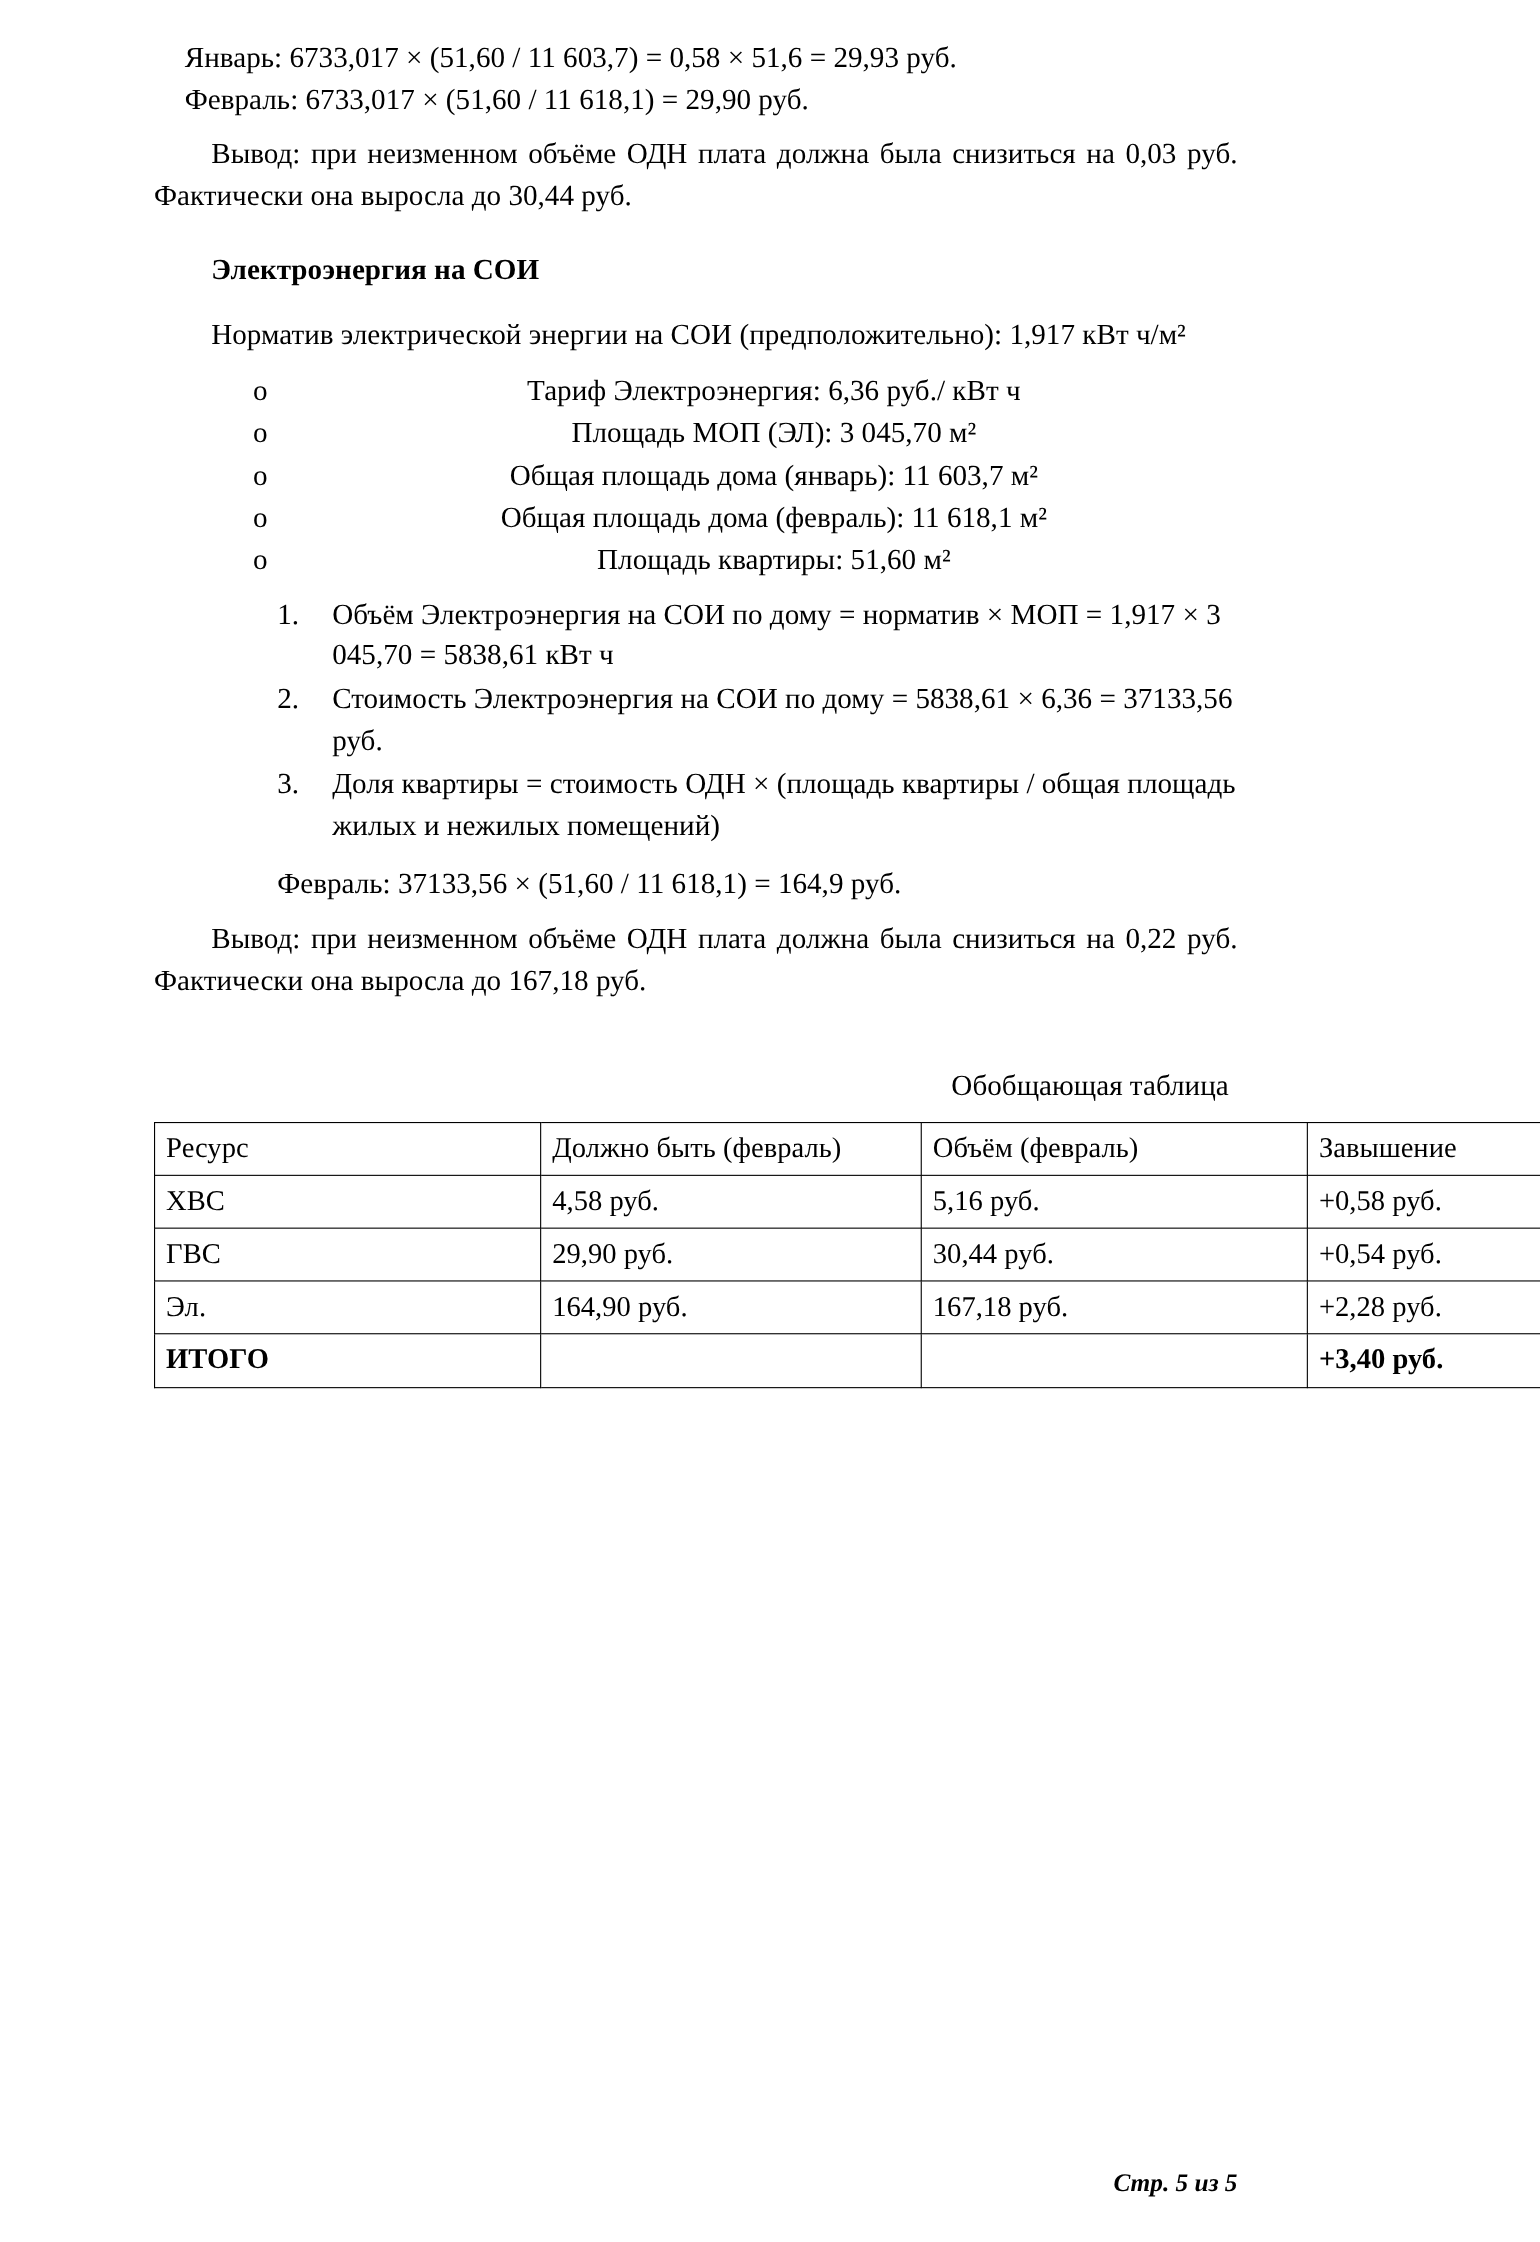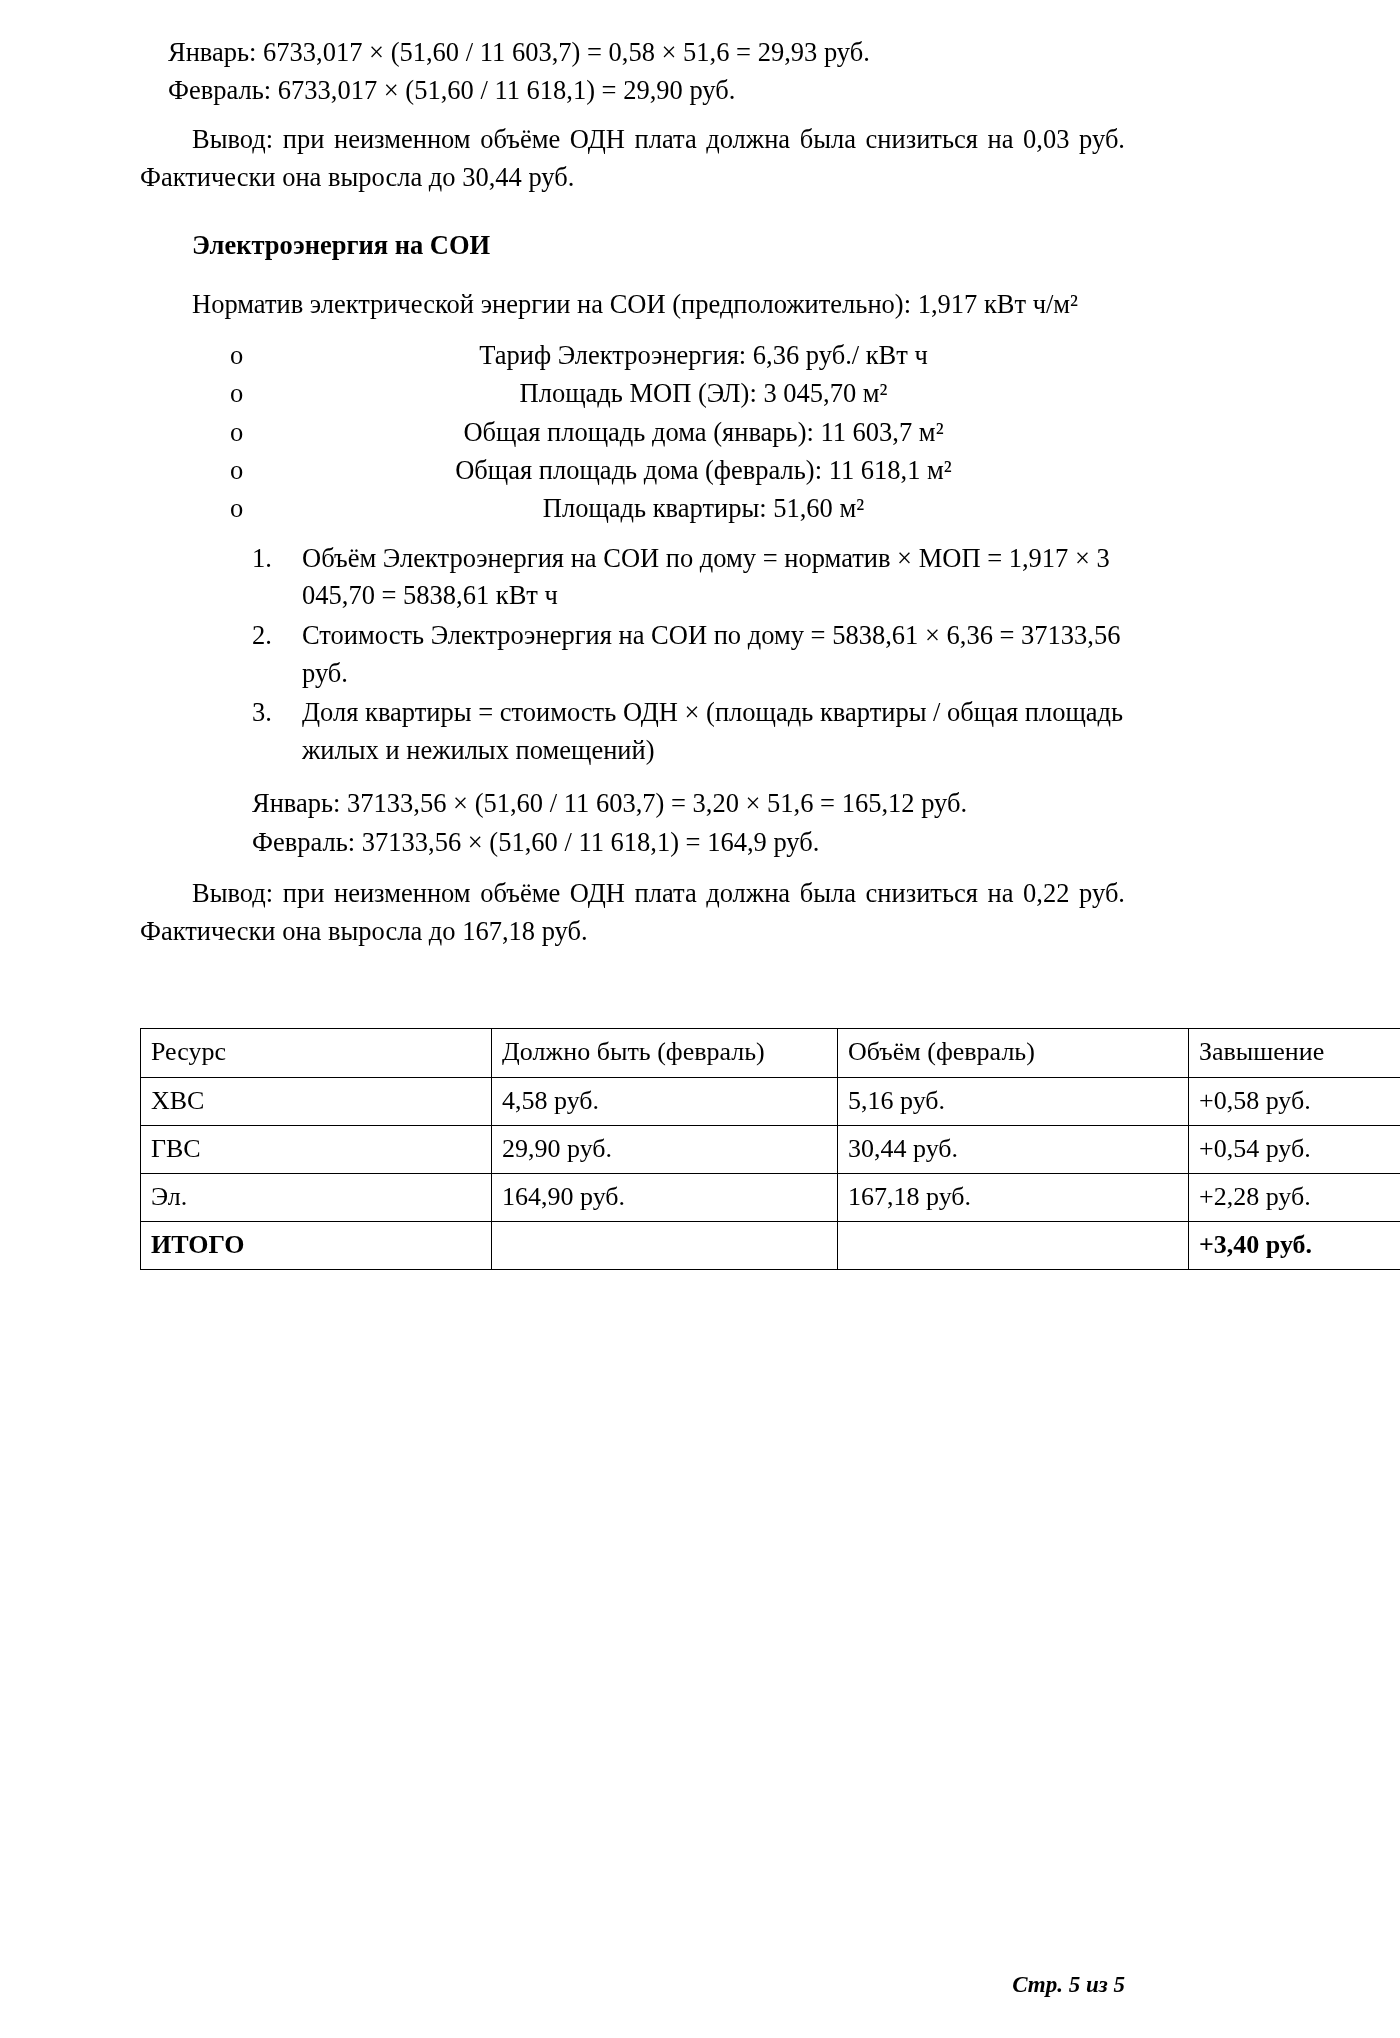--- a/index.html
+++ b/index.html
@@ -167,30 +167,30 @@
   <div class="spacer-sm"></div>
 
   <ol class="num-list">
     <li>Объём Электроэнергия на СОИ по дому = норматив × МОП = 1,917 × 3 045,70 = 5838,61 кВт ч</li>
     <li>Стоимость Электроэнергия на СОИ по дому = 5838,61 × 6,36 = 37133,56 руб.</li>
     <li>Доля квартиры = стоимость ОДН × (площадь квартиры / общая площадь жилых и нежилых помещений)</li>
   </ol>
 
   <div class="spacer-sm"></div>
 
-  <p class="calc-line">Январь: 37133,56 × (51,60 / 11 603,7) = 3,20 × 51,6 = 165,12 руб.</p>
   <p class="calc-line">Февраль: 37133,56 × (51,60 / 11 618,1) = 164,9 руб.</p>
 
   <div class="spacer-sm"></div>
 
   <p class="para">Вывод: при неизменном объёме ОДН плата должна была снизиться на 0,22 руб. Фактически она выросла до 167,18 руб.</p>
 
   <div class="spacer-lg"></div>
   <div class="spacer-lg"></div>
 
+  <p class="table-caption">Обобщающая таблица</p>
 
   <table class="summary">
     <tbody>
       <tr>
         <td class="c1">Ресурс</td>
         <td class="c2">Должно быть (февраль)</td>
         <td class="c3">Объём (февраль)</td>
         <td class="c4">Завышение</td>
       </tr>
       <tr>

